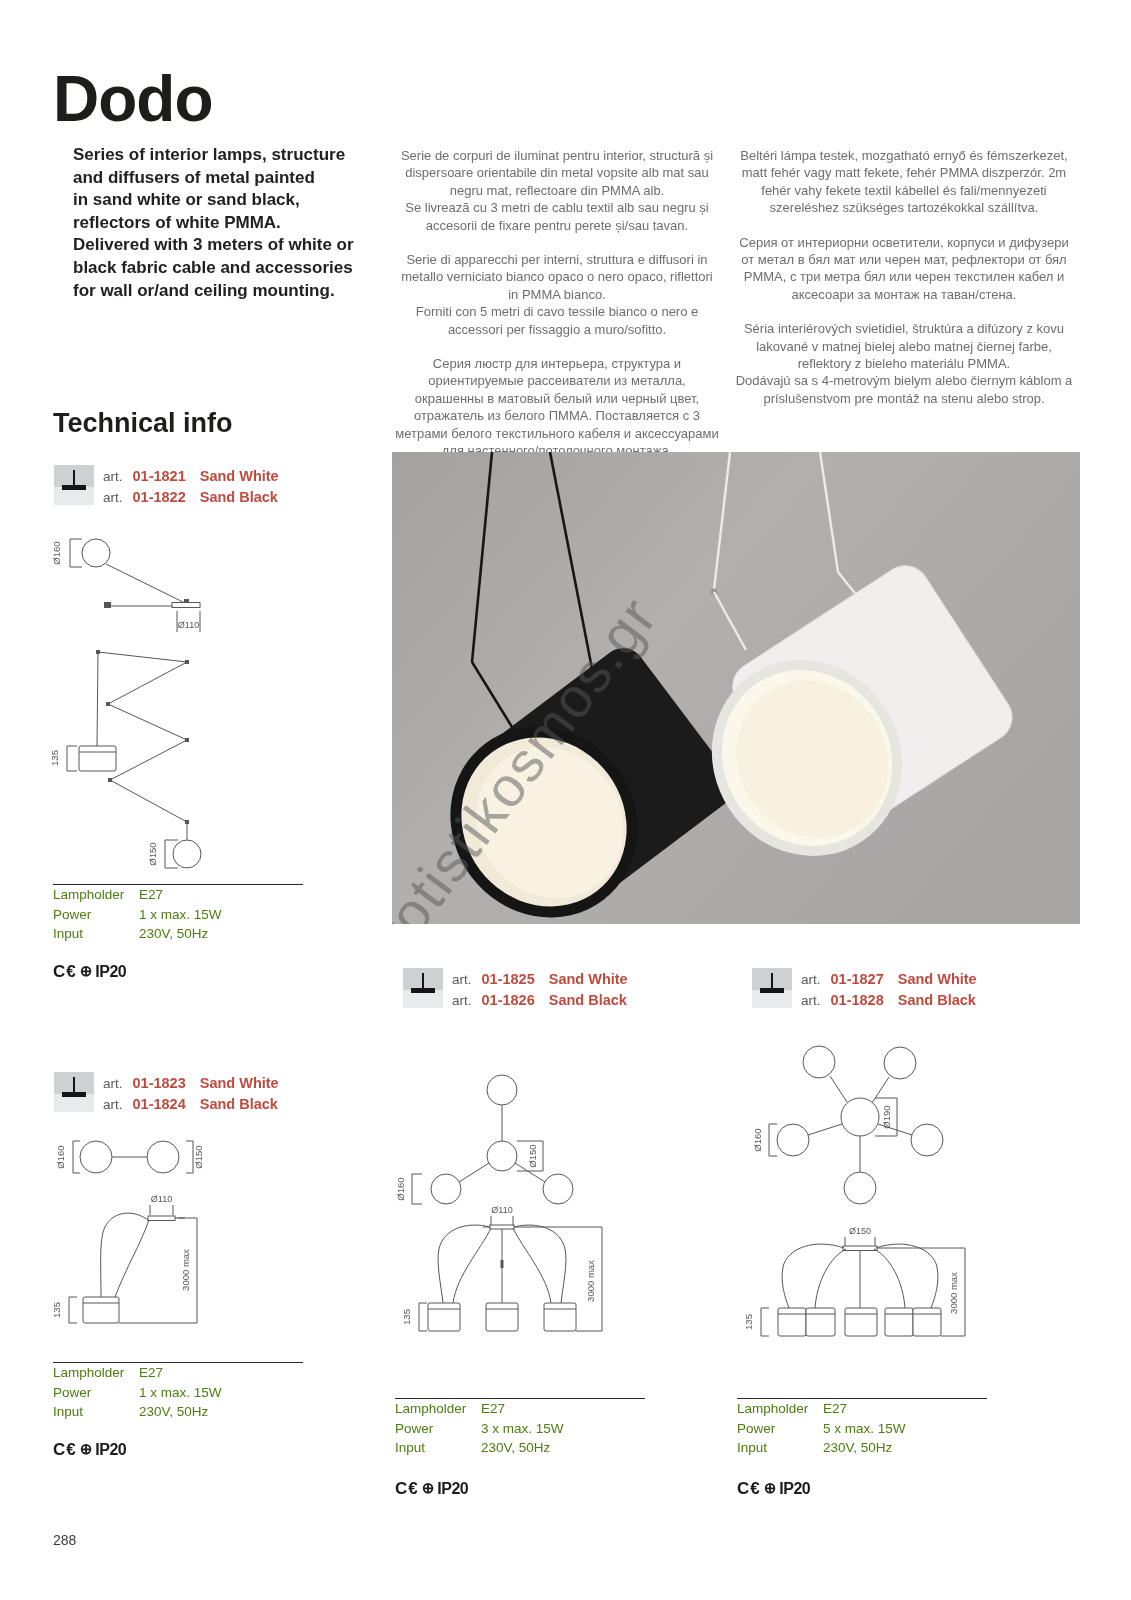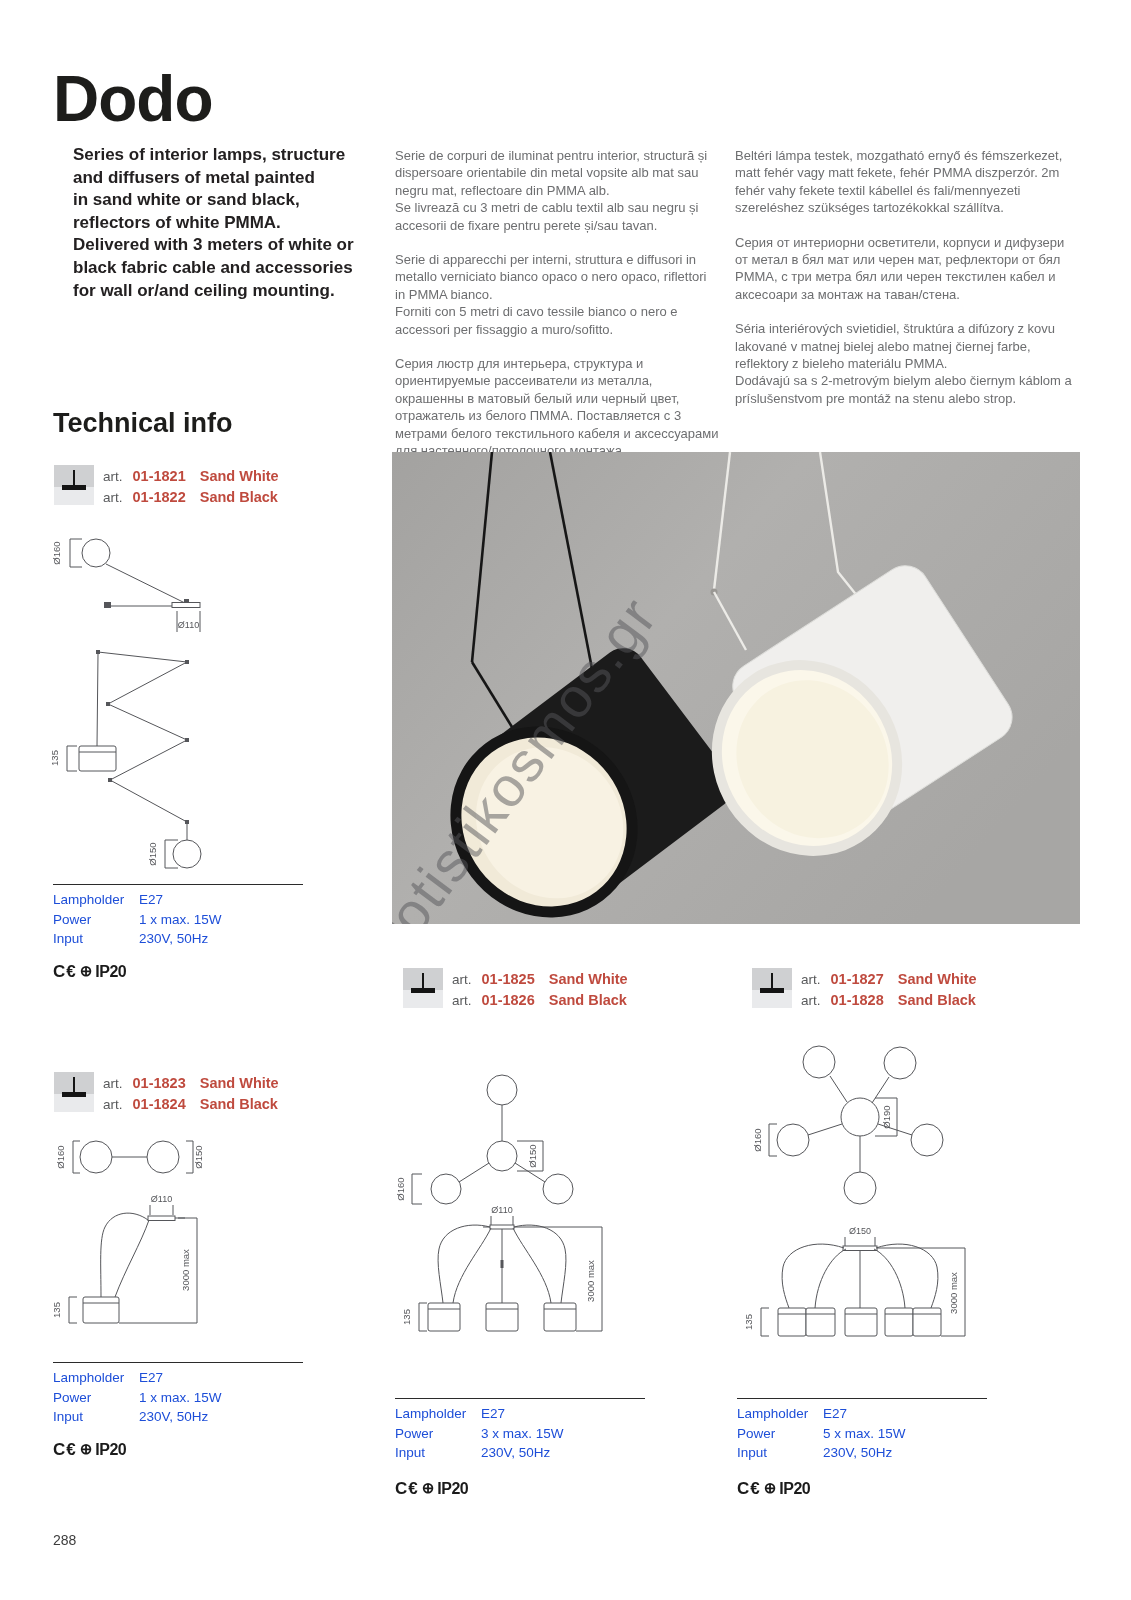--- a/index.html
+++ b/index.html
@@ -1,34 +1,34 @@
 <!DOCTYPE html>
 <html><head>
 <meta charset="utf-8">
 <style>
   html,body{margin:0;padding:0;background:#ffffff;}
   .page{position:relative;width:1131px;height:1600px;background:#ffffff;overflow:hidden;
         font-family:"Liberation Sans",sans-serif;color:#231f20;}
   .abs{position:absolute;}
   .title{font-size:64px;font-weight:bold;letter-spacing:-1px;color:#1d1d1b;}
   .intro-en{width:340px;font-size:17px;font-weight:bold;line-height:1.33;white-space:pre-line;color:#232021;margin-left:20px;}
-  .lang-col{width:324px;font-size:13px;line-height:1.34;color:#6d6e70;}
+  .lang-col{width:324px;font-size:13px;line-height:1.34;color:#6d6e70;text-align:center;}
   .lang-col p{margin:0 0 17px 0;white-space:pre-line;}
   .tech-heading{font-size:27px;font-weight:bold;color:#1d1d1b;margin-top:20px;}
   .art-block{display:flex;align-items:flex-start;}
   .mount-icon{width:40px;height:40px;margin-right:9px;position:relative;
               background:linear-gradient(to bottom,#cfd0d2 0 55%,#e9eaec 55% 100%);}
   .mount-stem{position:absolute;left:19px;top:5px;width:2px;height:15px;background:#141414;}
   .mount-bar{position:absolute;left:8px;top:20px;width:24px;height:5px;background:#141414;}
   .art-rows{padding-top:1px;}
   .art-row{display:flex;align-items:baseline;line-height:20px;white-space:nowrap;}
   .art-label{font-size:13.5px;color:#58595b;}
   .art-code{font-size:14.5px;font-weight:bold;color:#bf4a3e;margin-left:10px;}
   .art-finish{font-size:14.5px;font-weight:bold;color:#bf4a3e;margin-left:14px;}
-  .spec{width:250px;border-top:1px solid #2b2b2b;padding-top:5px;font-size:13.5px;color:#1d4ed8;}
+  .spec{width:250px;border-top:1px solid #2b2b2b;font-size:13.5px;color:#4d7c0f;}
   .spec-row{display:flex;line-height:19.5px;}
   .spec-k{width:86px;}
   .certs{display:flex;align-items:center;gap:3px;font-weight:bold;color:#1b1b1b;}
   .ce-mark{font-size:17px;letter-spacing:1px;}
   .earth-icon{font-size:15px;position:relative;top:-1px;}
   .ip{font-size:16px;letter-spacing:-0.5px;}
   .photo{width:688px;height:472px;overflow:hidden;background:#aaa9a7;}
   .pagenum{font-size:14px;color:#3c3c3c;}
   svg text{font-family:"Liberation Sans",sans-serif;fill:#55565a;}
   .dia line,.dia path,.dia polyline,.dia circle{stroke:#55565a;fill:none;}
@@ -55,21 +55,21 @@
 Se livrează cu 3 metri de cablu textil alb sau negru și accesorii de fixare pentru perete și/sau tavan.</p>
     <p>Serie di apparecchi per interni, struttura e diffusori in metallo verniciato bianco opaco o nero opaco, riflettori in PMMA bianco.
 Forniti con 5 metri di cavo tessile bianco o nero e accessori per fissaggio a muro/sofitto.</p>
     <p>Серия люстр для интерьера, структура и ориентируемые рассеиватели из металла, окрашенны в матовый белый или черный цвет, отражатель из белого ПММА. Поставляется с 3 метрами белого текстильного кабеля и аксессуарами для настенного/потолочного монтажа.</p>
   </div>
 
   <div class="abs lang-col" style="left:735px;top:147px;width:338px;">
     <p>Beltéri lámpa testek, mozgatható ernyő és fémszerkezet, matt fehér vagy matt fekete, fehér PMMA diszperzór. 2m fehér vahy fekete textil kábellel és fali/mennyezeti szereléshez szükséges tartozékokkal szállítva.</p>
     <p>Серия от интериорни осветители, корпуси и дифузери от метал в бял мат или черен мат, рефлектори от бял PMMA, с три метра бял или черен текстилен кабел и аксесоари за монтаж на таван/стена.</p>
     <p>Séria interiérových svietidiel, štruktúra a difúzory z kovu lakované v matnej bielej alebo matnej čiernej farbe, reflektory z bieleho materiálu PMMA.
-Dodávajú sa s 2-metrovým bielym alebo čiernym káblom a príslušenstvom pre montáž na stenu alebo strop.</p>
+Dodávajú sa s 4-metrovým bielym alebo čiernym káblom a príslušenstvom pre montáž na stenu alebo strop.</p>
   </div>
 
   <div class="abs tech-heading" style="left:53px;top:388px;">Technical info</div>
 
   <div class="abs art-block" style="left:54px;top:465px;">
     <div class="mount-icon">
         <span class="mount-stem"></span>
         <span class="mount-bar"></span>
       </div>
     <div class="art-rows">

